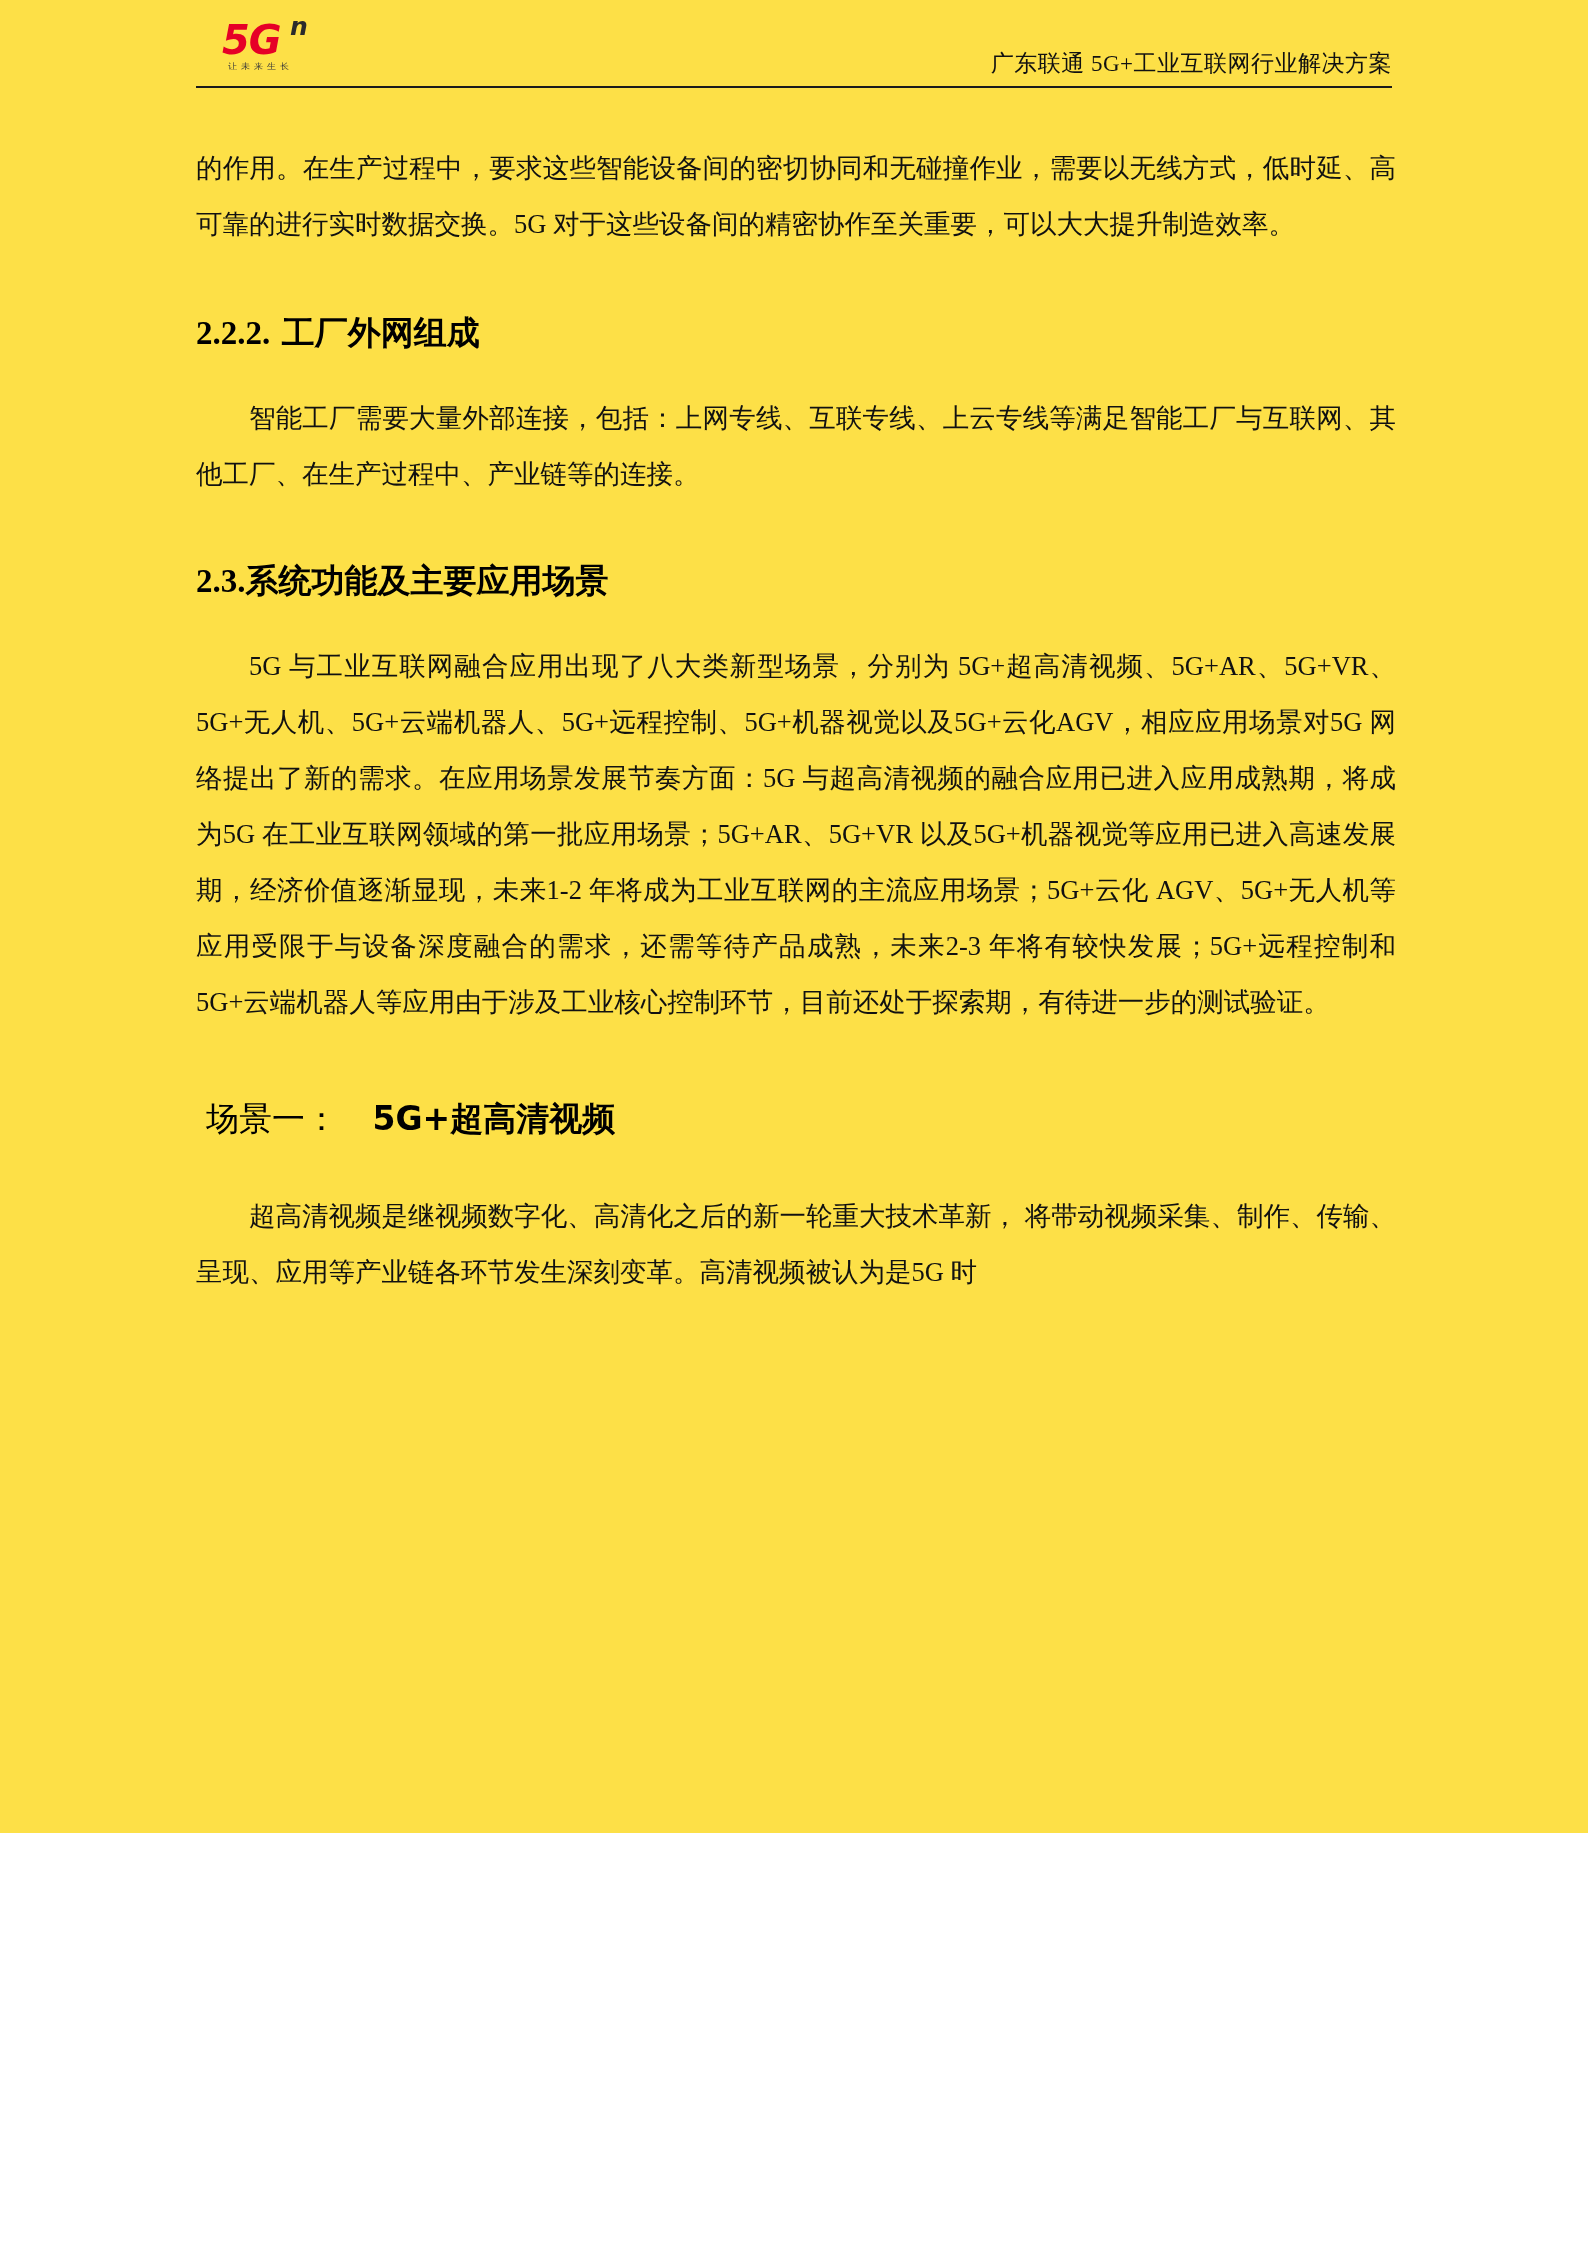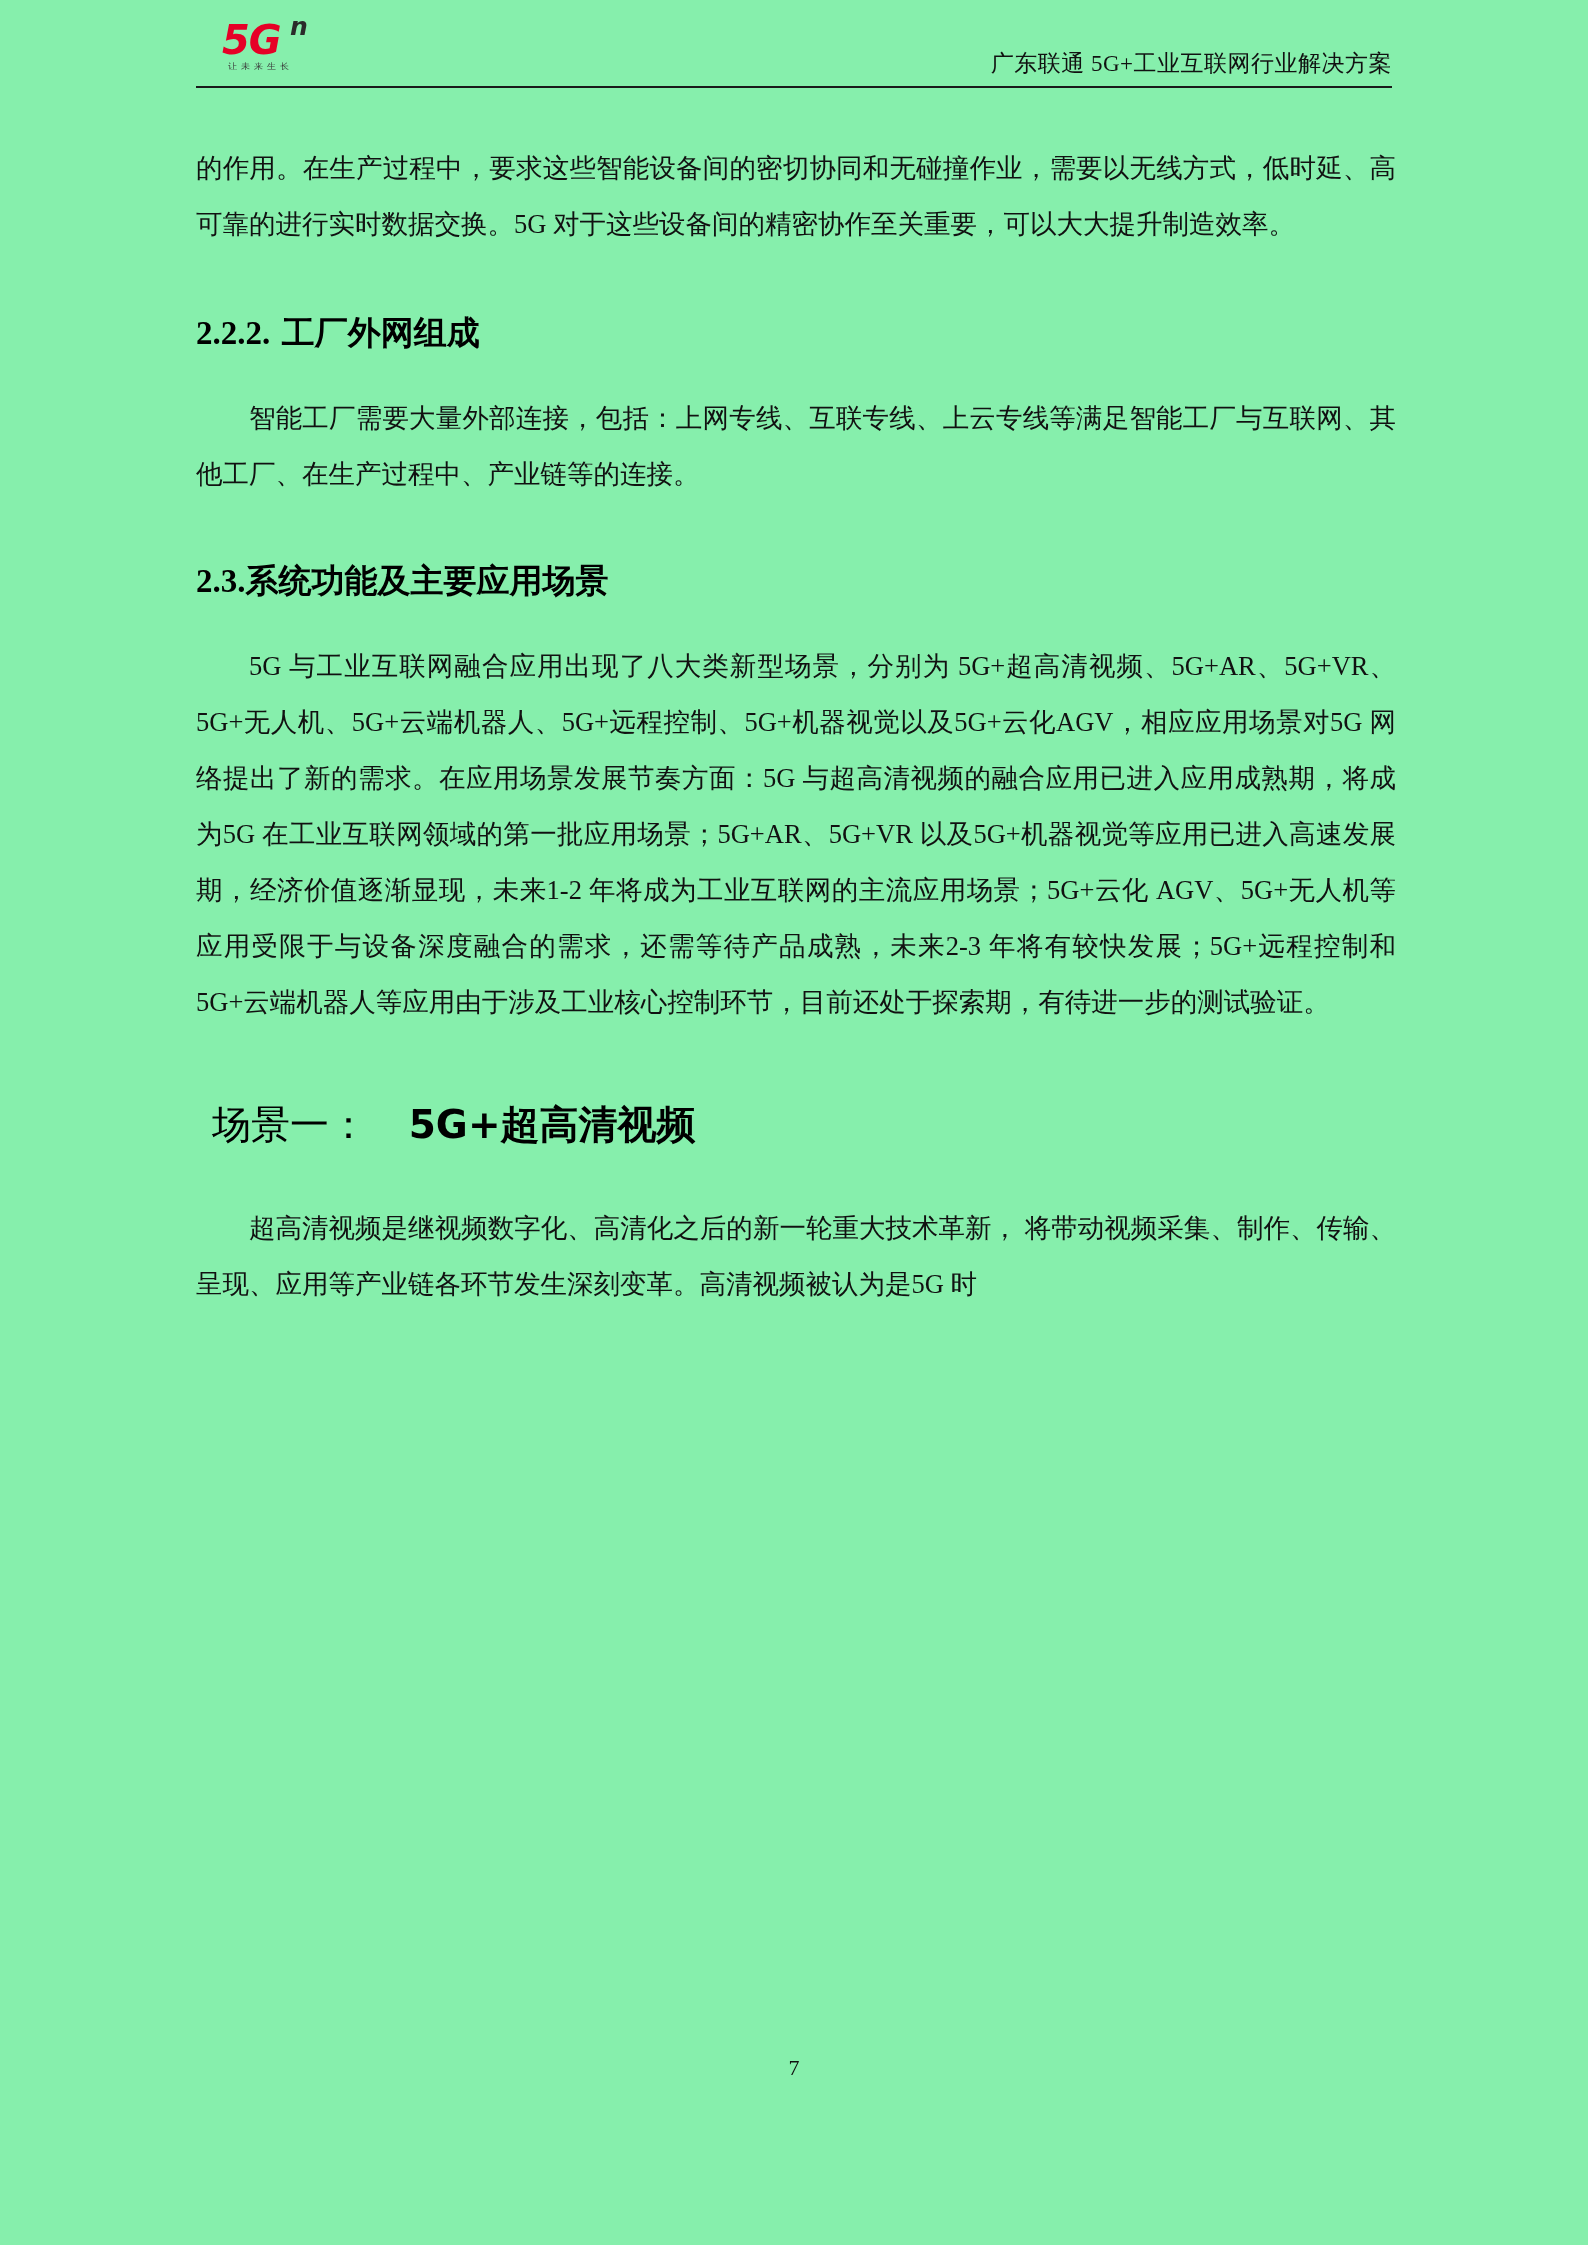--- a/index.html
+++ b/index.html
@@ -3,22 +3,22 @@
 <meta charset="utf-8">
 <style>
   html, body {
     margin: 0;
     padding: 0;
     background: #ffffff;
   }
   .page {
     position: relative;
     width: 1588px;
-    height: 2245px;
-    background: #86efac;
+    height: 1833px;
+    background: #fde047;
     overflow: hidden;
     font-family: "Liberation Serif", "DejaVu Serif", serif;
     color: #000000;
   }
 
   
   .header {
     position: absolute;
     left: 196px;
     top: 14px;
@@ -122,24 +122,24 @@
     font-weight: 700;
     text-align: center;
   }
   h2.h-num .ttl {
     font-family: "DejaVu Sans", sans-serif;
     font-weight: 600;
     text-align: center;
   }
 
   h3.h-scene {
-    margin: 16px;
+    margin: 10px;
     font-family: "DejaVu Sans", sans-serif;
     font-weight: 600;
-    font-size: 39px;
+    font-size: 33px;
     line-height: 46px;
     color: #000000;
   }
   h3.h-scene .scene-name {
     font-weight: 400;
     font-family: "DejaVu Sans", sans-serif;
   }
   h3.h-scene .scene-title {
     font-weight: 700;
   }

